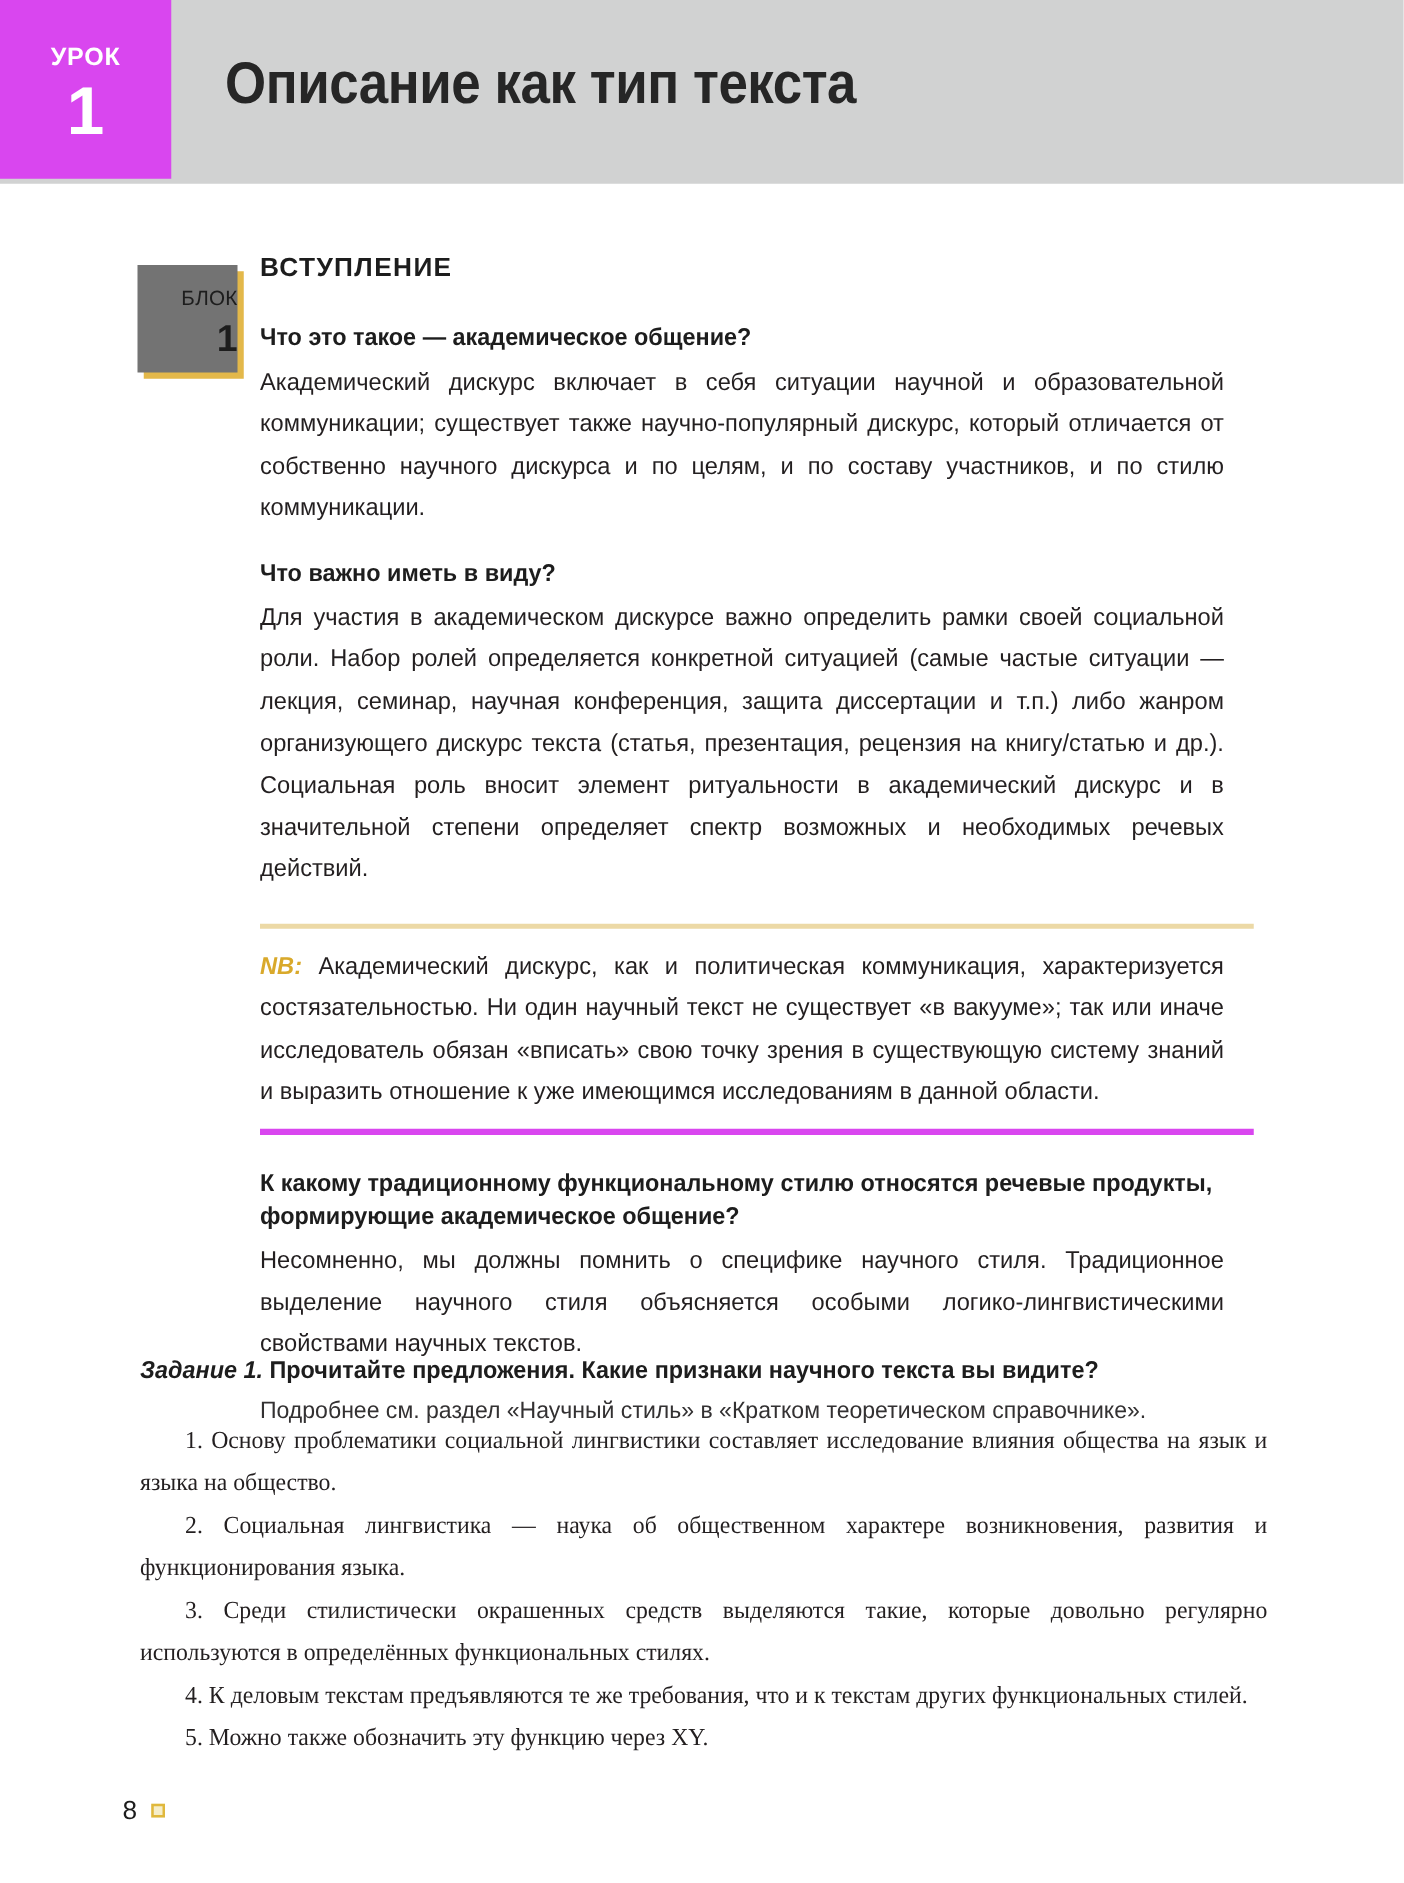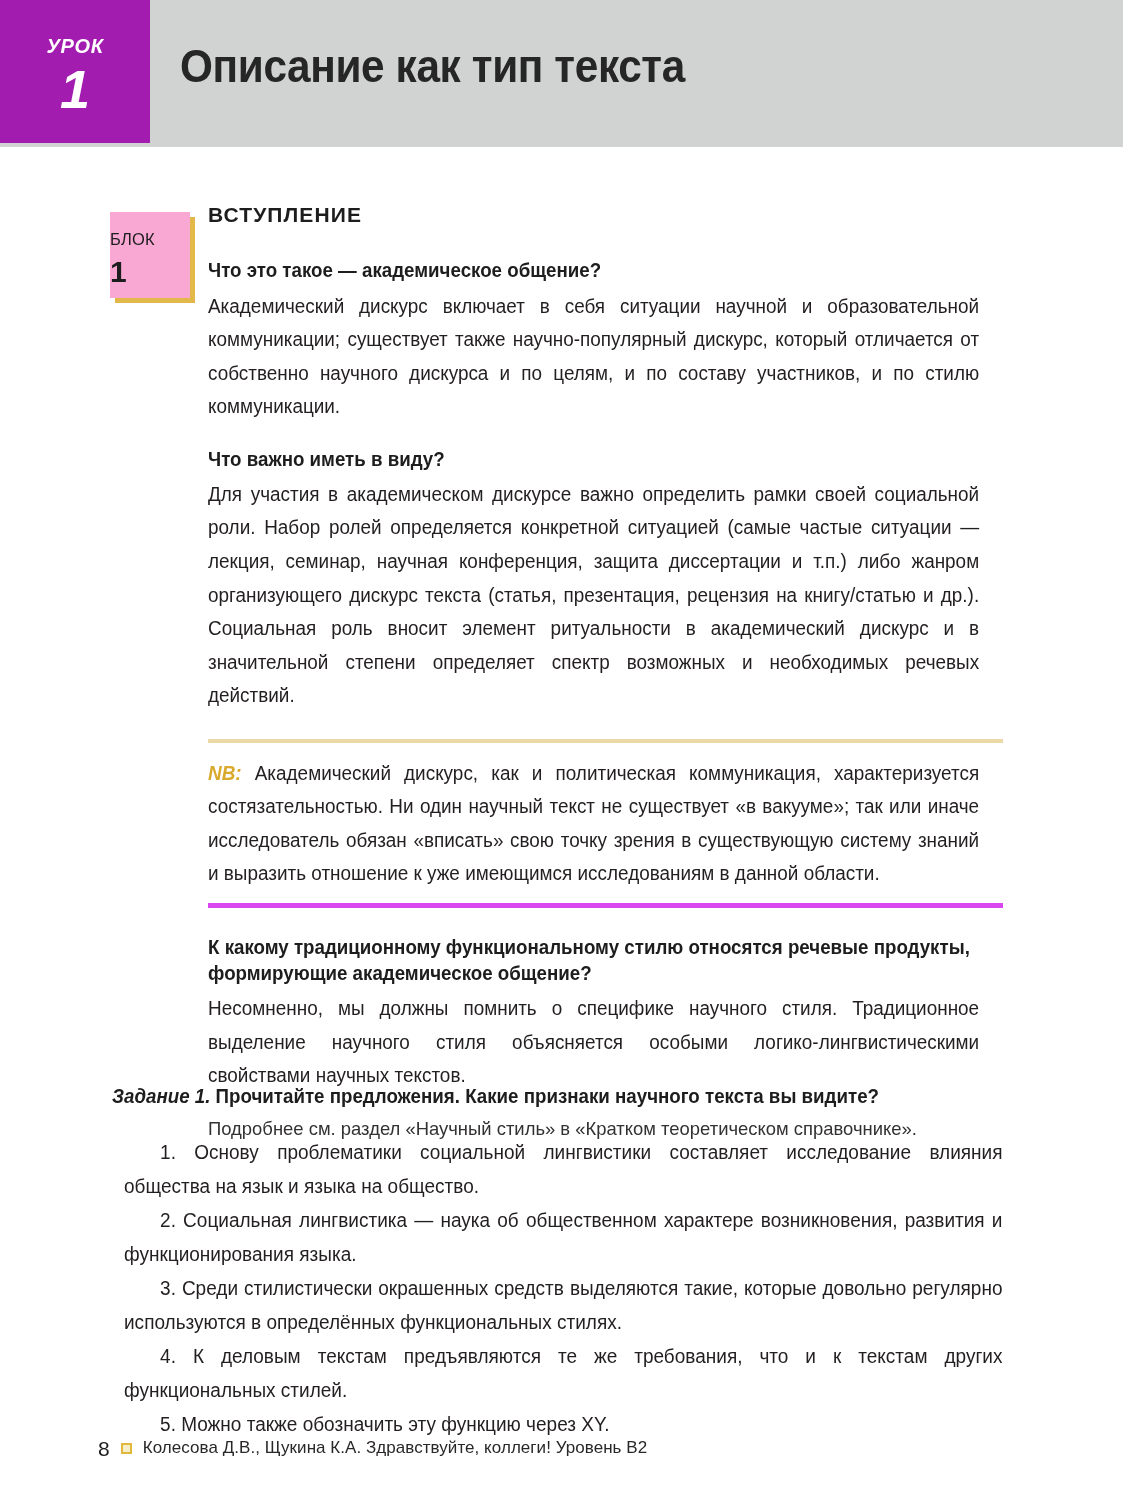--- a/index.html
+++ b/index.html
@@ -30,26 +30,25 @@
     top: 0;
     left: 0;
     width: 1123px;
     height: 147px;
     background: #d1d2d2;
   }
   .lesson-badge {
     position: absolute;
     top: 0;
     left: 0;
-    width: 150px;
+    width: 137px;
     height: 143px;
-    background: #a21caf;
+    background: #d946ef;
     color: #ffffff;
     text-align: center;
-    font-style: italic;
   }
   .lesson-badge-label {
     display: block;
     margin-top: 36px;
     font-size: 20px;
     font-weight: bold;
     letter-spacing: 0.6px;
     font-stretch: condensed;
     line-height: 1;
   }
@@ -90,22 +89,22 @@
     width: 80px;
     height: 86px;
     background: #e3b84a;
   }
   .block-marker-box {
     position: absolute;
     left: 0;
     top: 0;
     width: 80px;
     height: 86px;
-    background: #f9a8d4;
-    text-align: left;
+    background: #737373;
+    text-align: right;
     color: #1d1d1d;
   }
   .block-marker-label {
     display: block;
     margin-top: 19px;
     font-size: 16.5px;
     line-height: 1;
     letter-spacing: 0.2px;
   }
   .block-marker-number {
@@ -197,23 +196,24 @@
     margin: 0 0 26px 0;
     line-height: 1.4;
     color: #1d1d1d;
     transform: scaleX(0.96);
     transform-origin: left top;
   }
   .task-heading .task-no {
     font-style: italic;
   }
   .task-list {
-    margin: 12px;
+    margin: 0;
     padding: 0;
     list-style: none;
+    font-family: Liberation Serif, serif;
   }
   .task-item {
     font-size: 19.5px;
     line-height: 1.74;
     text-align: justify;
     text-justify: inter-word;
     text-indent: 37px;
     margin: 0;
     color: #231f20;
     transform: scaleX(0.975);
@@ -298,14 +298,13 @@
     <li class="task-item">2. Социальная лингвистика — наука об общественном характере возникновения, развития и функционирования языка.</li>
     <li class="task-item">3. Среди стилистически окрашенных средств выделяются такие, которые довольно регулярно используются в определённых функциональных стилях.</li>
     <li class="task-item">4. К деловым текстам предъявляются те же требования, что и к текстам других функциональных стилей.</li>
     <li class="task-item nojust">5. Можно также обозначить эту функцию через XY.</li>
   </ol>
 </div>
 
 <div class="page-footer">
   <span class="footer-page-no">8</span>
   <span class="footer-square"></span>
-  <span class="footer-text">Колесова Д.В., Щукина К.А. Здравствуйте, коллеги! Уровень В2</span>
 </div>
 
 </body></html>

